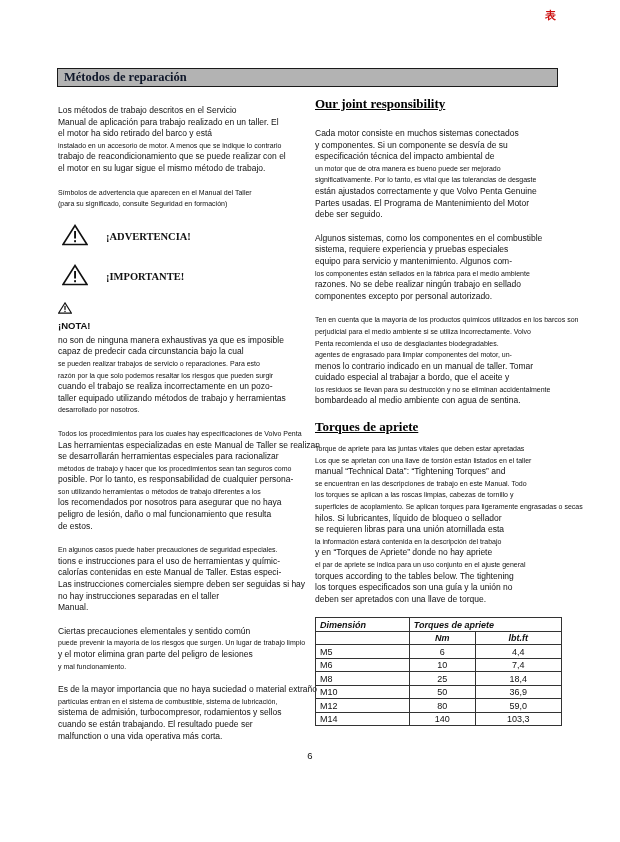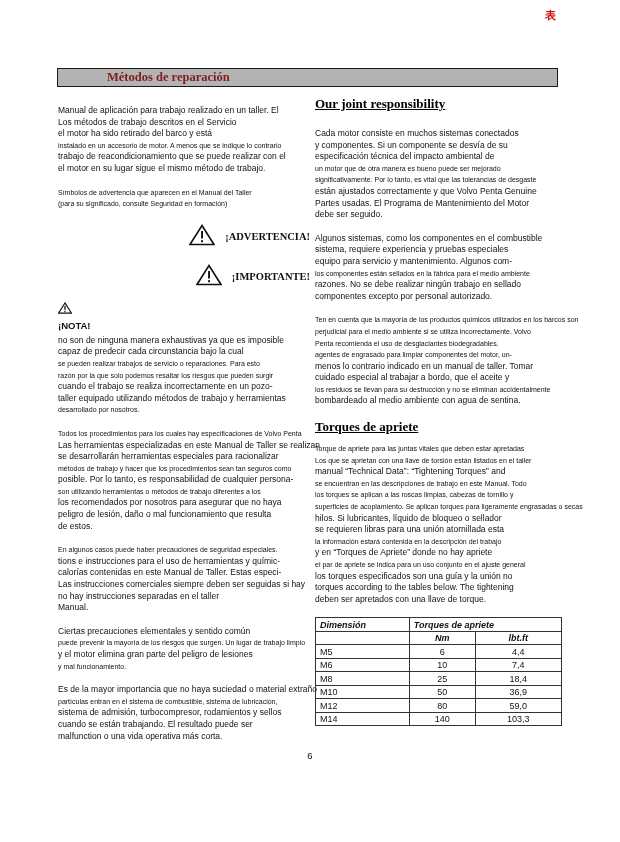--- a/index.html
+++ b/index.html
@@ -4,34 +4,34 @@
 <style>
   * { margin:0; padding:0; box-sizing:border-box; }
   html,body { background:#ffffff; }
   body { font-family:"Liberation Sans", sans-serif; color:#111; }
   .page { position:relative; width:620px; height:842px; background:#ffffff; overflow:hidden; }
 
   .corner-mark { position:absolute; top:8px; left:545px; color:#cc1111; font-size:11px; font-weight:bold; }
 
   .header-bar { position:absolute; left:57px; top:68px; width:501px; height:19px;
     background:#b3b3b3; border:1px solid #1a1a1a; display:flex; align-items:center; padding-left:6px; }
-  .header-bar .title { font-family:"Liberation Serif", serif; font-size:12.5px; font-weight:bold; color:#7f1d1d;margin-left:43px; }
+  .header-bar .title { font-family:"Liberation Serif", serif; font-size:12.5px; font-weight:bold; color:#0f172a; }
 
   .col-left  { position:absolute; left:58px;  top:105px; width:252px; }
   .col-right { position:absolute; left:315px; top:96px;  width:247px; }
 
   .para { margin-bottom:12px; }
   .ln { font-size:8.5px; line-height:11.6px; white-space:nowrap; }
   .ln.sm { font-size:7px; line-height:11.6px; }
 
   .h-serif { font-family:"Liberation Serif", serif; font-size:13px; font-weight:bold; color:#000;text-decoration:underline; }
   .h-first { margin:0 0 16px 0; }
   .h-torques { margin:4px 0 8px 0; }
 
-  .warn-row { display:flex; align-items:center; gap:10px; margin:14px 0 6px 4px;justify-content:flex-end; }
+  .warn-row { display:flex; align-items:center; gap:18px; margin:14px 0 6px 4px; }
   .warn-label { font-family:"Liberation Serif", serif; font-weight:bold; font-size:10.5px; }
   .nota-block { margin:10px 0 4px 0; }
   .nota-label { font-weight:bold; font-size:9.5px; margin:2px 0 4px 0; }
 
   table.torque { border-collapse:collapse; width:247px; margin-top:2px; }
   table.torque th, table.torque td { border:1px solid #333; font-size:9px; height:13.5px; padding:0 4px; }
   table.torque th { font-weight:bold; text-align:left;font-style:italic; }
   table.torque th.center { text-align:center; }
   td.c-dim { text-align:left; }
   td.c-val { text-align:center; }
@@ -44,22 +44,22 @@
 <div class="page">
 
   <div class="corner-mark">表</div>
 
   <div class="header-bar">
     <span class="title">Métodos de reparación</span>
   </div>
 
   <div class="col-left">
     <div class="para">
+        <div class="ln">Los métodos de trabajo descritos en el Servicio</div>
         <div class="ln">Manual de aplicación para trabajo realizado en un taller. El</div>
-        <div class="ln">Los métodos de trabajo descritos en el Servicio</div>
         <div class="ln">el motor ha sido retirado del barco y está</div>
         <div class="ln sm">instalado en un accesorio de motor. A menos que se indique lo contrario</div>
         <div class="ln">trabajo de reacondicionamiento que se puede realizar con el</div>
         <div class="ln">el motor en su lugar sigue el mismo método de trabajo.</div>
       </div>
     <div class="para">
         <div class="ln sm">Símbolos de advertencia que aparecen en el Manual del Taller</div>
         <div class="ln sm">(para su significado, consulte Seguridad en formación)</div>
       </div>
 
@@ -175,22 +175,22 @@
         <div class="ln sm">Los que se aprietan con una llave de torsión están listados en el taller</div>
         <div class="ln">manual “Technical Data”: “Tightening Torques” and</div>
         <div class="ln sm">se encuentran en las descripciones de trabajo en este Manual. Todo</div>
         <div class="ln sm">los torques se aplican a las roscas limpias, cabezas de tornillo y</div>
         <div class="ln sm">superficies de acoplamiento. Se aplican torques para ligeramente engrasadas o secas</div>
         <div class="ln">hilos. Si lubricantes, líquido de bloqueo o sellador</div>
         <div class="ln">se requieren libras para una unión atornillada esta</div>
         <div class="ln sm">la información estará contenida en la descripción del trabajo</div>
         <div class="ln">y en “Torques de Apriete” donde no hay apriete</div>
         <div class="ln sm">el par de apriete se indica para un uso conjunto en el ajuste general</div>
+        <div class="ln">torques according to the tables below. The tightening</div>
         <div class="ln">los torques especificados son una guía y la unión no</div>
-        <div class="ln">torques according to the tables below. The tightening</div>
         <div class="ln">deben ser apretados con una llave de torque.</div>
       </div>
 
     <table class="torque">
       <thead>
         <tr>
           <th>Dimensión</th>
           <th colspan="2">Torques de apriete</th>
         </tr>
         <tr>

